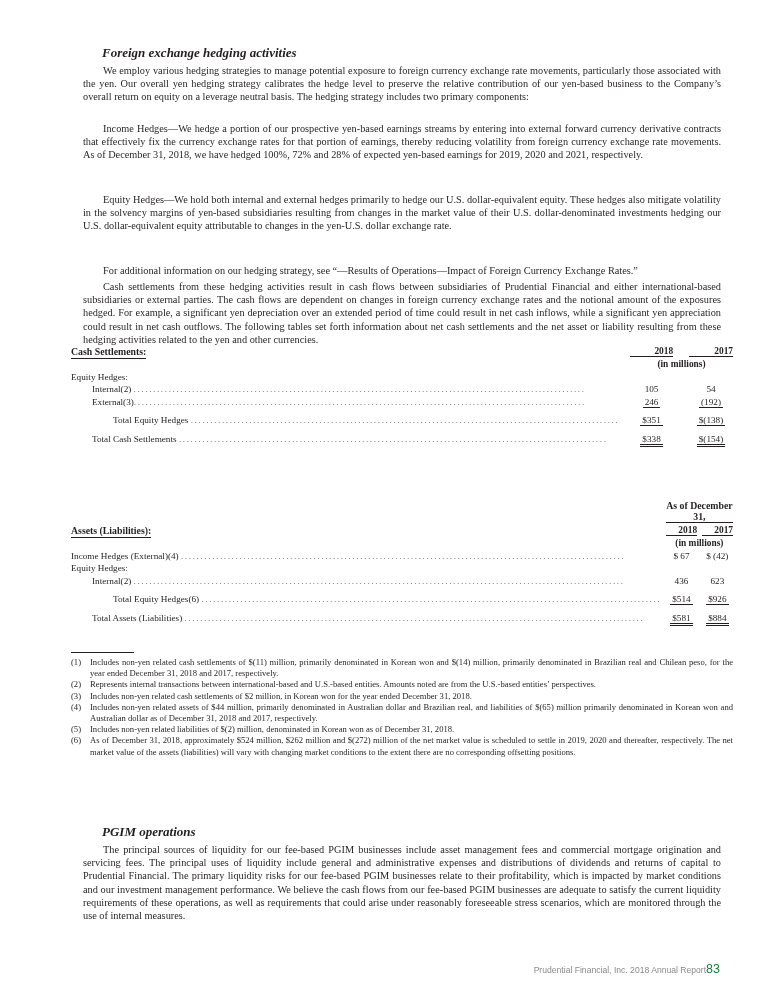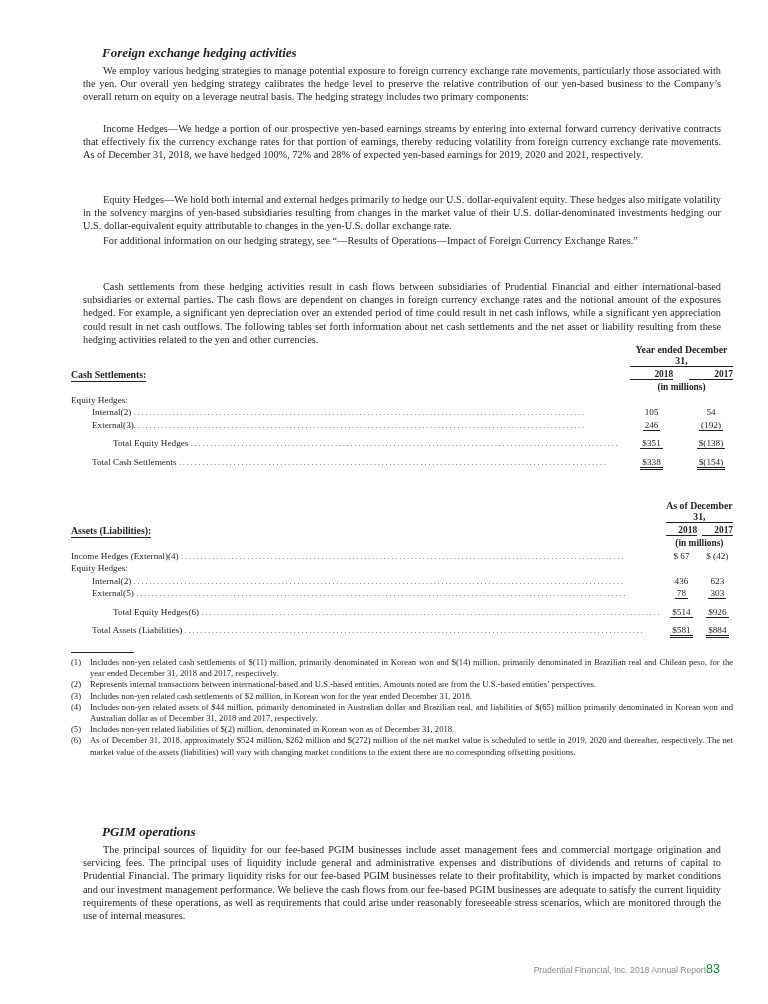--- a/index.html
+++ b/index.html
@@ -42,30 +42,25 @@
 </head>
 <body>
 
 <div class="page">
 
   <h3 class="section-title abs" style="top:30px;">Foreign exchange hedging activities</h3>
 
   <p class="body abs" style="top:52px;">We employ various hedging strategies to manage potential exposure to foreign currency exchange rate movements, particularly those associated with the yen. Our overall yen hedging strategy calibrates the hedge level to preserve the relative contribution of our yen-based business to the Company’s overall return on equity on a leverage neutral basis. The hedging strategy includes two primary components:</p>
   <p class="body abs" style="top:110px;">Income Hedges—We hedge a portion of our prospective yen-based earnings streams by entering into external forward currency derivative contracts that effectively fix the currency exchange rates for that portion of earnings, thereby reducing volatility from foreign currency exchange rate movements. As of December 31, 2018, we have hedged 100%, 72% and 28% of expected yen-based earnings for 2019, 2020 and 2021, respectively.</p>
   <p class="body abs" style="top:181px;">Equity Hedges—We hold both internal and external hedges primarily to hedge our U.S. dollar-equivalent equity. These hedges also mitigate volatility in the solvency margins of yen-based subsidiaries resulting from changes in the market value of their U.S. dollar-denominated investments hedging our U.S. dollar-equivalent equity attributable to changes in the yen-U.S. dollar exchange rate.</p>
-  <p class="body abs" style="top:222px;">For additional information on our hedging strategy, see “—Results of Operations—Impact of Foreign Currency Exchange Rates.”</p>
+  <p class="body abs" style="top:252px;">For additional information on our hedging strategy, see “—Results of Operations—Impact of Foreign Currency Exchange Rates.”</p>
   <p class="body abs" style="top:268px;">Cash settlements from these hedging activities result in cash flows between subsidiaries of Prudential Financial and either international-based subsidiaries or external parties. The cash flows are dependent on changes in foreign currency exchange rates and the notional amount of the exposures hedged. For example, a significant yen depreciation over an extended period of time could result in net cash inflows, while a significant yen appreciation could result in net cash outflows. The following tables set forth information about net cash settlements and the net asset or liability resulting from these hedging activities related to the yen and other currencies.</p>
 
   <table class="fin" style="top:344px;">
     <tbody>
-        <tr>
-      <td></td>
-          <td class="gap"></td>
-      <td colspan="3" class="colhead">Year ended December 31,</td>
-    </tr>
     <tr>
       <td class="hdr-title"><span>Cash Settlements:</span></td>
       <td class="gap"></td>
       <td class="yr col"><span>2018</span></td>
       <td class="gap" style="width:18px"></td>
       <td class="yr col"><span>2017</span></td>
     </tr>
     <tr>
       <td></td>
           <td></td>
@@ -148,27 +143,20 @@
           <td></td>
           <td></td>
     </tr>
     <tr>
       <td class="lbl ind1"><span>Internal(2)</span> <span class="dots">..............................................................................................................................</span></td>
       <td></td>
       <td class="num">436</td>
           <td></td>
       <td class="num">623</td>
     </tr>
-    <tr>
-      <td class="lbl ind1"><span>External(5)</span> <span class="dots">..............................................................................................................................</span></td>
-      <td></td>
-      <td class="num ul"><span>78</span></td>
-          <td></td>
-      <td class="num ul"><span>303</span></td>
-    </tr>
     <tr class="spacer">
           <td colspan="5"></td>
         </tr>
     <tr>
       <td class="lbl ind2"><span>Total Equity Hedges(6)</span> <span class="dots">......................................................................................................................</span></td>
       <td></td>
       <td class="num ul"><span>$514</span></td>
           <td></td>
       <td class="num ul"><span>$926</span></td>
     </tr>

